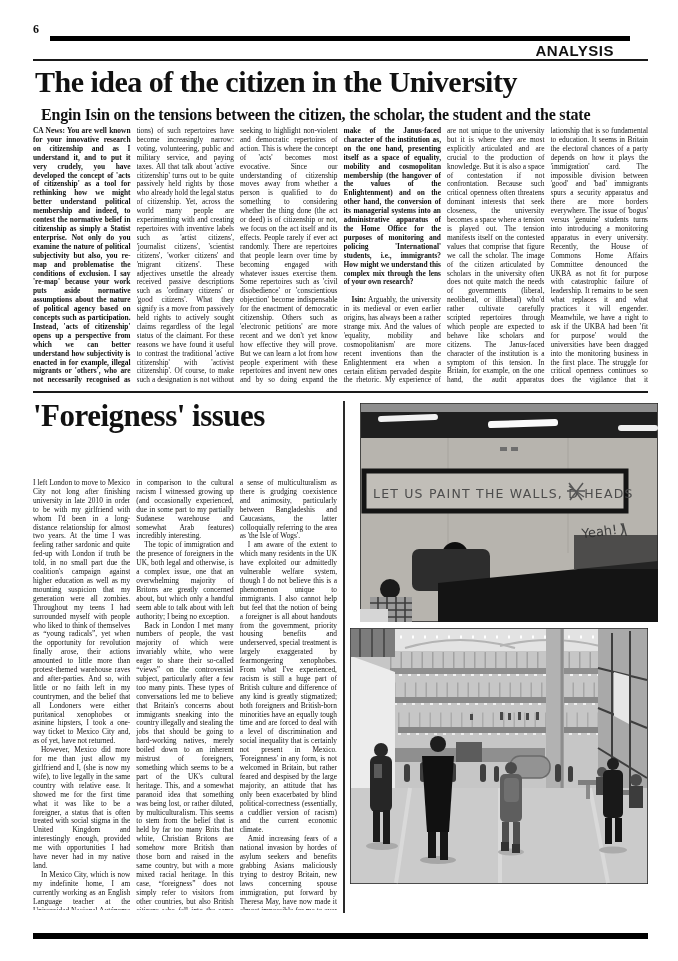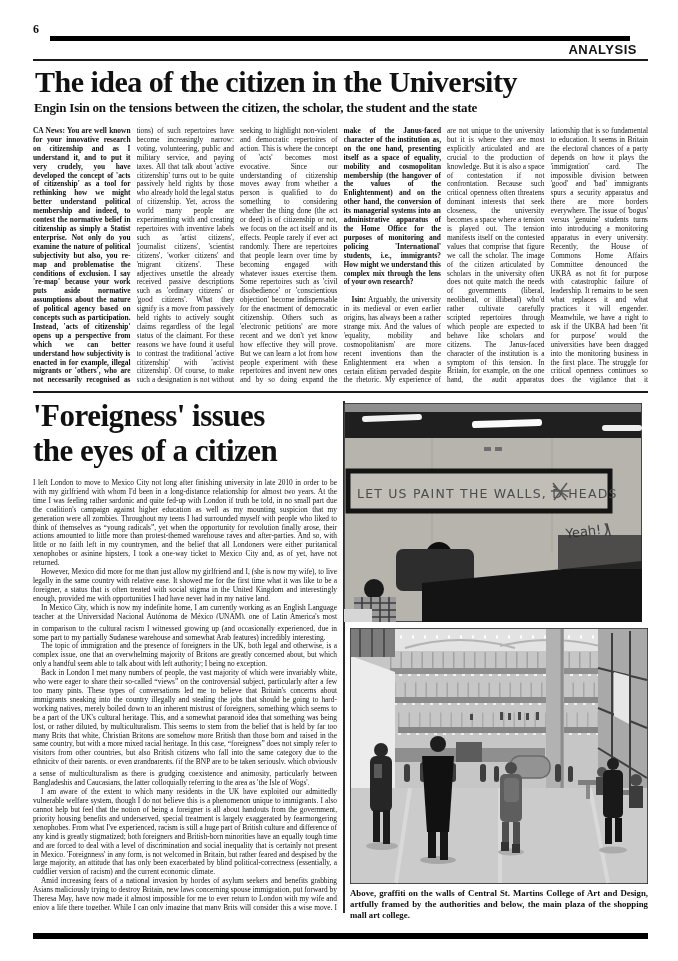--- a/index.html
+++ b/index.html
@@ -1,35 +1,35 @@
 <!DOCTYPE html>
 <html><head>
 <meta charset="utf-8">
 <style>
   html,body{margin:0;padding:0;background:#e8e8e8;}
   .page{position:relative;width:678px;height:961px;background:#ffffff;font-family:"Liberation Serif",serif;color:#111;overflow:hidden;margin:0 auto;}
   .folio{position:absolute;left:33px;top:22px;font-weight:bold;font-size:12px;}
   .topbar{position:absolute;left:50px;top:36px;width:580px;height:5px;background:#000;}
-  .section{position:absolute;right:41px;top:42px;font-family:"Liberation Sans",sans-serif;font-weight:bold;font-size:13px;letter-spacing:.5px;}
+  .section{position:absolute;right:64px;top:42px;font-family:"Liberation Sans",sans-serif;font-weight:bold;font-size:15px;letter-spacing:.5px;}
   .rule{position:absolute;background:#1a1a1a;}
   .rule.thin{height:2px;}
   .a1-title{position:absolute;left:33px;top:64px;width:615px;margin:2px;font-size:30px;line-height:32px;font-weight:bold;letter-spacing:-.5px;white-space:nowrap;}
-  .a1-sub{position:absolute;left:33px;top:98px;width:615px;margin:1px;font-size:13px;line-height:17px;font-weight:bold;letter-spacing:-.2px;white-space:nowrap;}
+  .a1-sub{position:absolute;left:33px;top:98px;width:615px;margin:8px;font-size:16px;line-height:17px;font-weight:bold;letter-spacing:-.2px;white-space:nowrap;}
   .cols{position:absolute;display:flex;gap:6px;}
   .cols .col{flex:1;overflow:hidden;}
   .cols p{margin:0;font-size:7.4px;line-height:8.9px;text-align:justify;}
   .cols p.ind{text-indent:8px;}
   .cols p.b, .cols span.b{font-weight:bold;}
   .cols p.gap{margin-top:9px;}
   #a1cols{left:33px;top:127px;width:615px;height:258px;}
-  #a2cols{left:33px;top:479px;width:304px;height:431px;flex-direction:column;}
+  #a2cols{left:33px;top:479px;width:304px;height:431px;}
   .a2-title{position:absolute;left:33px;top:398px;margin:0;font-size:31px;line-height:35px;font-weight:bold;letter-spacing:-.5px;}
   .vdivider{position:absolute;left:343px;top:401px;width:2px;height:512px;background:#2a2a2a;}
   figure{position:absolute;margin:0;}
-  #photo-top{left:344px;top:403px;width:298px;height:267px;}
+  #photo-top{left:360px;top:403px;width:298px;height:267px;}
   #photo-bottom{left:350px;top:628px;width:298px;height:256px;}
   .caption{position:absolute;left:350px;top:888px;width:298px;font-size:8.8px;line-height:10.8px;font-weight:bold;text-align:justify;}
   .bottombar{position:absolute;left:33px;top:933px;width:615px;height:6px;background:#000;}
   svg{display:block;}
 </style>
 </head>
 <body>
 
 <div class="page">
 
@@ -57,21 +57,21 @@
       <div class="col">
         <p class="">are not unique to the university but it is where they are most explicitly articulated and are crucial to the production of knowledge. But it is also a space of contestation if not confrontation. Because such critical openness often threatens dominant interests that seek closeness, the university becomes a space where a tension is played out. The tension manifests itself on the contested values that comprise that figure we call the scholar. The image of the citizen articulated by scholars in the university often does not quite match the needs of governments (liberal, neoliberal, or illiberal) who'd rather cultivate carefully scripted repertoires through which people are expected to behave like scholars and citizens. The Janus-faced character of the institution is a symptom of this tension. In Britain, for example, on the one hand, the audit apparatus increasingly impedes the ability of universities to render autonomous judgement on what they need to teach and research. On the other hand, the highly problematic intrusion of the UKBA into universities to monitor their international (non-EU) students damages the trust re-</p>
       </div>
       <div class="col">
         <p class="">lationship that is so fundamental to education. It seems in Britain the electoral chances of a party depends on how it plays the 'immigration' card. The impossible division between 'good' and 'bad' immigrants spurs a security apparatus and there are more borders everywhere. The issue of 'bogus' versus 'genuine' students turns into introducing a monitoring apparatus in every university. Recently, the House of Commons Home Affairs Committee denounced the UKBA as not fit for purpose with catastrophic failure of leadership. It remains to be seen what replaces it and what practices it will engender. Meanwhile, we have a right to ask if the UKBA had been 'fit for purpose' would the universities have been dragged into the monitoring business in the first place. The struggle for critical openness continues so does the vigilance that it requires.</p>
       </div>
     </div>
 
   <div class="rule thin" style="left:33px;top:391px;width:615px;"></div>
 
-  <h1 class="a2-title"><span>'Foreigness' issues</span><br><span>the eyes of a citizen</span></h1>
+  <h1 class="a2-title"><span>'Foreigness' issues</span><br></h1>
   <div class="cols" id="a2cols">
       <div class="col">
         <p class="">I left London to move to Mexico City not long after finishing university in late 2010 in order to be with my girlfriend with whom I'd been in a long-distance relationship for almost two years. At the time I was feeling rather sardonic and quite fed-up with London if truth be told, in no small part due the coalition's campaign against higher education as well as my mounting suspicion that my generation were all zombies. Throughout my teens I had surrounded myself with people who liked to think of themselves as “young radicals”, yet when the opportunity for revolution finally arose, their actions amounted to little more than protest-themed warehouse raves and after-parties. And so, with little or no faith left in my countrymen, and the belief that all Londoners were either puritanical xenophobes or asinine hipsters, I took a one-way ticket to Mexico City and, as of yet, have not returned.</p>
         <p class="ind ">However, Mexico did more for me than just allow my girlfriend and I, (she is now my wife), to live legally in the same country with relative ease. It showed me for the first time what it was like to be a foreigner, a status that is often treated with social stigma in the United Kingdom and interestingly enough, provided me with opportunities I had have never had in my native land.</p>
         <p class="ind ">In Mexico City, which is now my indefinite home, I am currently working as an English Language teacher at the Universidad Nacional Autónoma de México (UNAM), one of Latin America's most prestigious higher education institutions. For me, being a foreigner did not put me at any kind of disadvantage. I have never experienced the kind of social stigma that foreigners are regularly subjected to in the UK. I have been treated with nothing but courtesy and tolerance, as there is a much more relaxed attitude towards different social groups in Mexico.</p>
       </div>
       <div class="col">
         <p class="">in comparison to the cultural racism I witnessed growing up (and occasionally experienced, due in some part to my partially Sudanese warehouse and somewhat Arab features) incredibly interesting.</p>
         <p class="ind ">The topic of immigration and the presence of foreigners in the UK, both legal and otherwise, is a complex issue, one that an overwhelming majority of Britons are greatly concerned about, but which only a handful seem able to talk about with left authority; I being no exception.</p>
         <p class="ind ">Back in London I met many numbers of people, the vast majority of which were invariably white, who were eager to share their so-called “views” on the controversial subject, particularly after a few too many pints. These types of conversations led me to believe that Britain's concerns about immigrants sneaking into the country illegally and stealing the jobs that should be going to hard-working natives, merely boiled down to an inherent mistrust of foreigners, something which seems to be a part of the UK's cultural heritage. This, and a somewhat paranoid idea that something was being lost, or rather diluted, by multiculturalism. This seems to stem from the belief that is held by far too many Brits that white, Christian Britons are somehow more British than those born and raised in the same country, but with a more mixed racial heritage. In this case, “foreigness” does not simply refer to visitors from other countries, but also British citizens who fall into the same category due to the ethnicity of their parents, or even grandparents, (if the BNP are to be taken seriously, which obviously they should not).</p>
@@ -205,16 +205,15 @@
       <g>
         <ellipse cx="263" cy="222" rx="14" ry="3.5" fill="#ababab"></ellipse>
         <circle cx="263" cy="136" r="6" fill="#202020"></circle>
         <rect x="253" y="142" width="20" height="48" rx="5" fill="#191919"></rect>
         <rect x="255" y="190" width="7" height="26" fill="#141414"></rect>
           <rect x="265" y="190" width="7" height="24" fill="#141414"></rect>
       </g>
     </svg>
   </figure>
 
-  <figcaption class="caption">Above, graffiti on the walls of Central St. Martins College of Art and Design, artfully framed by the authorities and below, the main plaza of the shopping mall art college.</figcaption>
 
   <div class="bottombar"></div>
 </div>
 
 </body></html>

